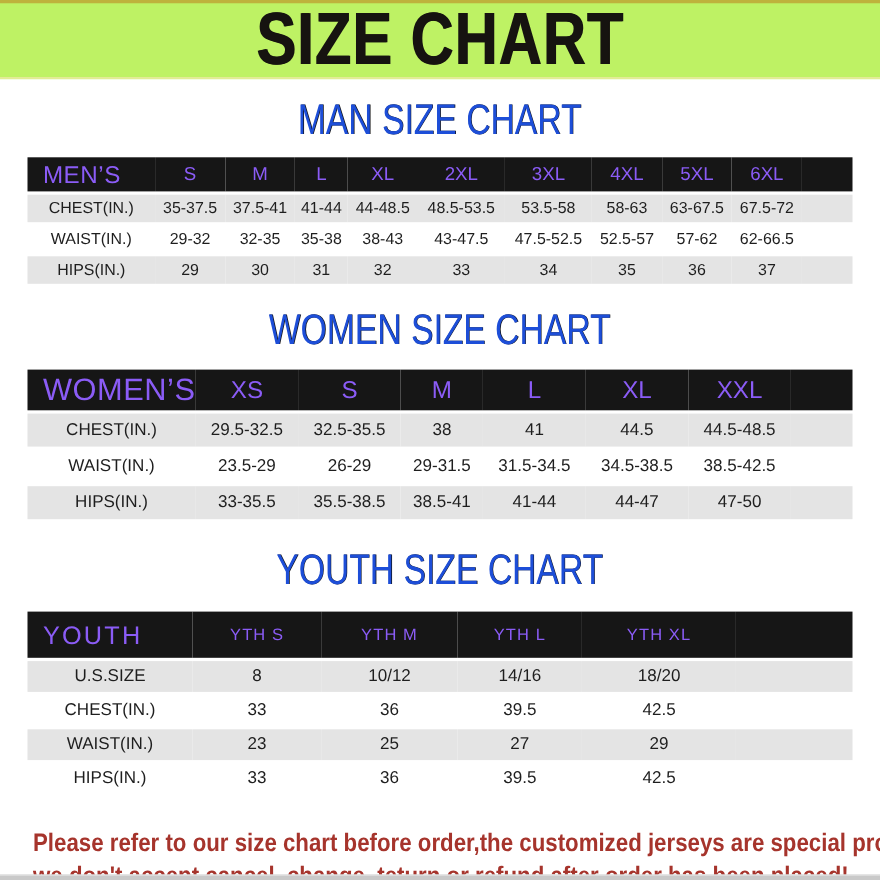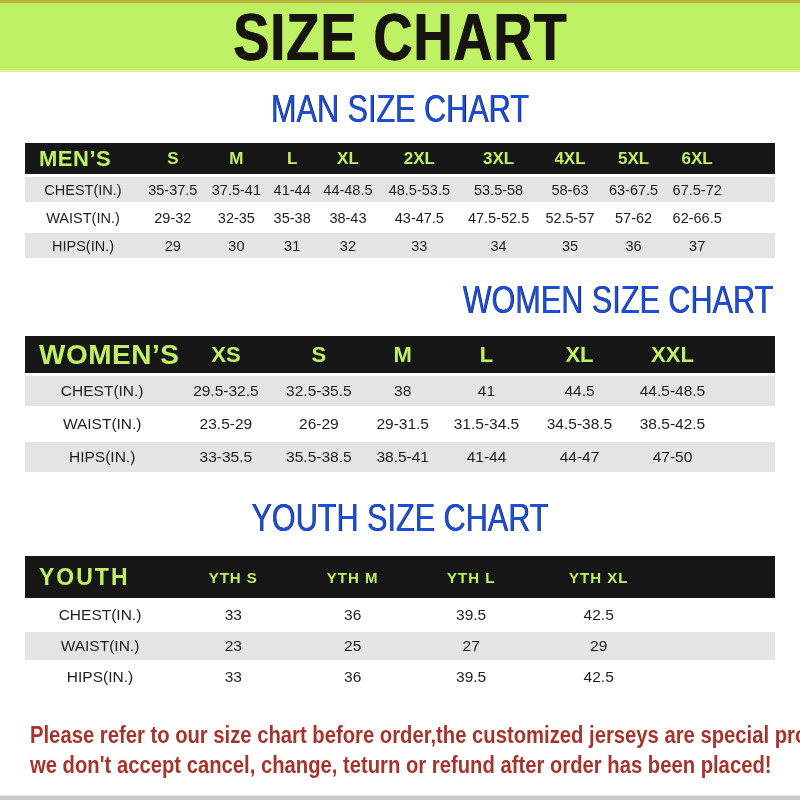--- a/index.html
+++ b/index.html
@@ -11,27 +11,27 @@
             box-shadow: inset 0 3px 0 rgba(190,100,10,.45), inset 0 -2px 0 rgba(255,230,190,.55); }
   .banner-title { font-size:57px; font-weight:bold; color:#161310; letter-spacing:1px;
                   display:inline-block; transform:scale(.95,1.18); transform-origin:center;
                   text-shadow:1px 0 #161310; white-space:nowrap; }
 
   
   .section-title { text-align:center; font-weight:normal; color:#1d4ed8; white-space:nowrap; }
   .section-title > span { display:inline-block; font-size:36px; transform:scale(.85,1.08);
                           transform-origin:center; letter-spacing:0; text-shadow:.6px 0 #111; }
   .title-man   { margin:16px 0 10px; }
-  .title-women { margin:18px 0 12px;text-align:right; }
+  .title-women { margin:18px 0 12px; }
   .title-youth { margin:22px 0 14px; }
 
   
   table.tbl { width:750px; margin:0 auto; border-collapse:separate; border-spacing:0 3px;
               table-layout:auto; }
-  .tbl th { background:#161616; color:#bef264; font-weight:bold; text-align:center;
+  .tbl th { background:#161616; color:#8b5cf6; font-weight:normal; text-align:center;
             white-space:nowrap; }
   .tbl th.hdr-label { text-align:left; padding-left:14px; }
   .tbl td { text-align:center; color:#1e1e1e; white-space:nowrap; }
   .row-gray  td { background:#E4E4E4; }
   .row-white td { background:#ffffff; }
 
   .tbl-men   th { height:31px; font-size:17px; }
   .tbl-men   th.hdr-label { font-size:22px; width:116px; letter-spacing:.5px; }
   .tbl-men   td { height:25px; font-size:14.5px; }
   .tbl-men   .spacer { width:46px; }
@@ -180,20 +180,28 @@
       <tr>
         <th class="hdr-label">YOUTH</th>
         <th class="hdr-col">YTH S</th>
         <th class="hdr-col">YTH M</th>
         <th class="hdr-col">YTH L</th>
         <th class="hdr-col">YTH XL</th>
         <th class="spacer"></th>
       </tr>
     </thead>
     <tbody>
+      <tr class="row-gray">
+        <td class="row-label">U.S.SIZE</td>
+        <td>8</td>
+        <td>10/12</td>
+        <td>14/16</td>
+        <td>18/20</td>
+        <td class="spacer"></td>
+      </tr>
       <tr class="row-white">
         <td class="row-label">CHEST(IN.)</td>
         <td>33</td>
         <td>36</td>
         <td>39.5</td>
         <td>42.5</td>
         <td class="spacer"></td>
       </tr>
       <tr class="row-gray">
         <td class="row-label">WAIST(IN.)</td>

